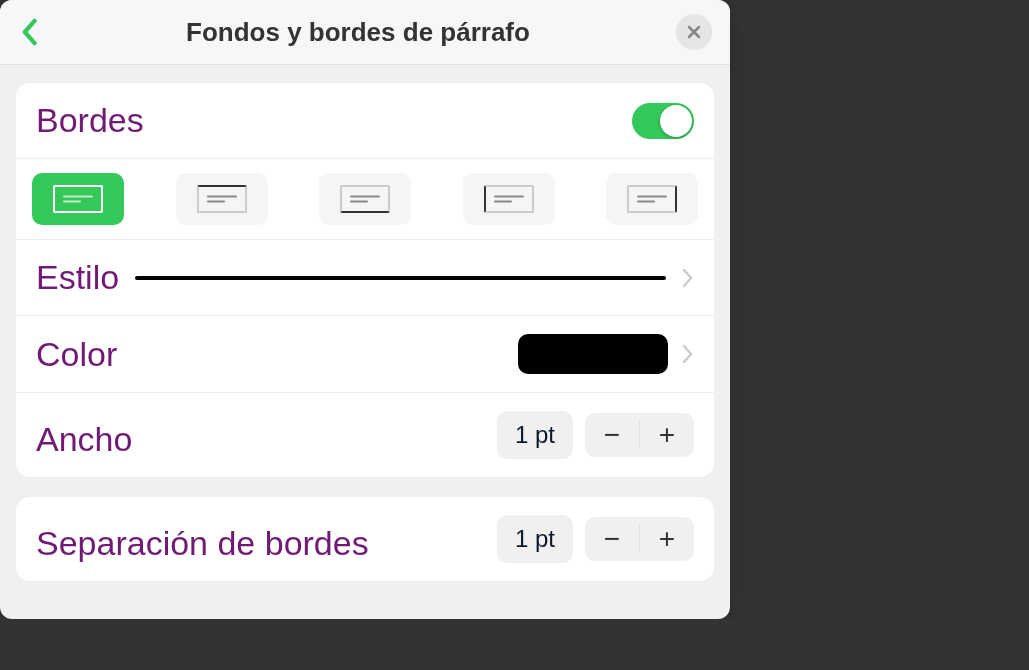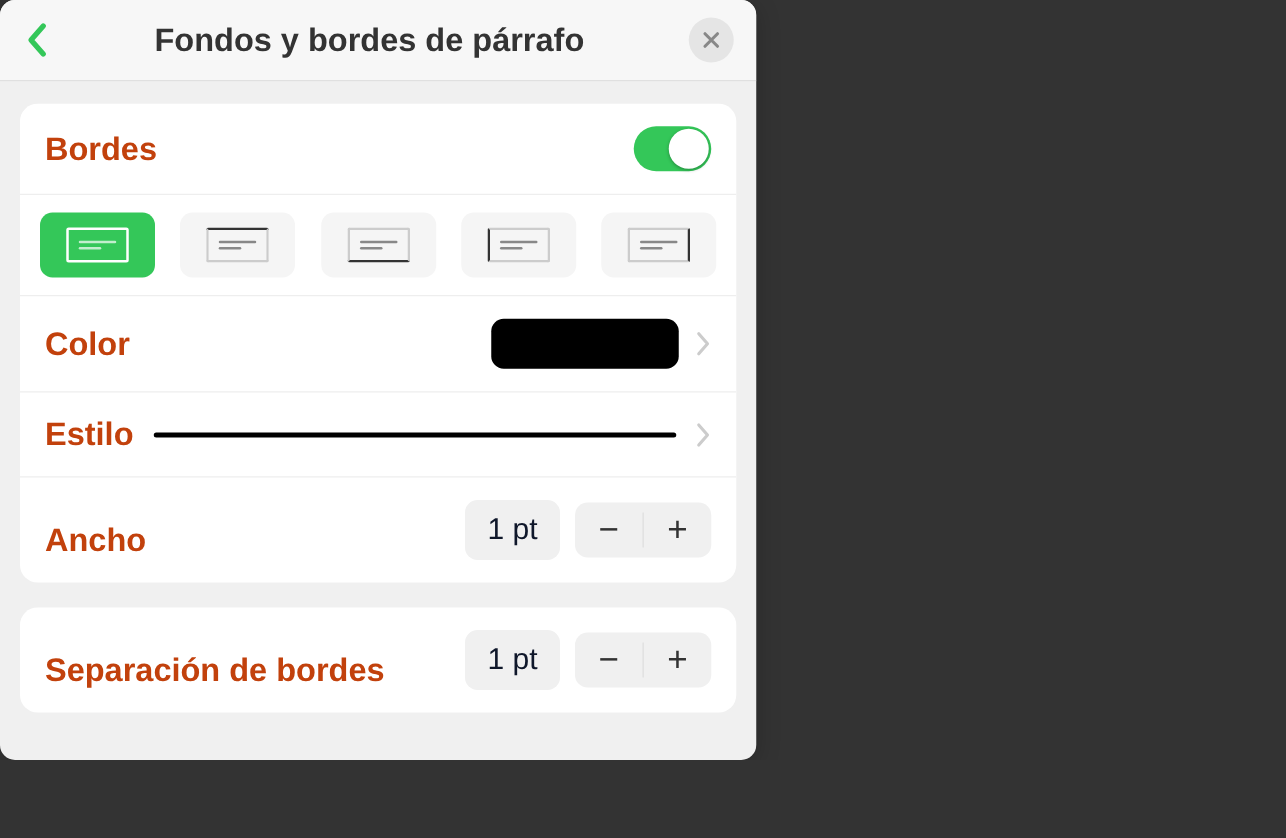--- a/index.html
+++ b/index.html
@@ -11,21 +11,21 @@
     
     body {
       background: #333;
       display: flex;
       justify-content: flex-start;
       align-items: flex-start;
       padding: 0;
     }
     
     .panel-container {
-      width: 605px;
+      width: 730px;
       background: #f0f0f0;
       border-radius: 12px;
       overflow: hidden;
       box-shadow: 0 4px 20px rgba(0,0,0,0.2);
     }
     
     .panel-header {
       display: flex;
       align-items: center;
       justify-content: space-between;
@@ -89,23 +89,22 @@
       padding: 18px 20px;
       border-bottom: 1px solid #eee;
     }
     
     .row:last-child {
       border-bottom: none;
       align-items: flex-end;
     }
     
     .row-label {
-      font-size: 26px;
-      color: #c2410c;
-      font-weight: bold;
+      font-size: 34px;
+      color: #701a75;
     }
     
     .toggle {
       width: 62px;
       height: 36px;
       background: #34c759;
       border-radius: 18px;
       position: relative;
       cursor: pointer;
     }
@@ -349,38 +348,38 @@
           <div class="border-icon">
             <div class="border-icon-lines">
               <div class="border-icon-line"></div>
               <div class="border-icon-line short"></div>
             </div>
           </div>
         </div>
       </div>
 
       <div class="row">
+        <div class="row-label">Estilo</div>
+        <div class="style-preview"></div>
+        <div class="chevron">
+          <svg viewBox="0 0 12 20" fill="none">
+            <path d="M2 2L9 10L2 18" stroke="currentColor" stroke-width="2.5" stroke-linecap="round" stroke-linejoin="round"></path>
+          </svg>
+        </div>
+      </div>
+
+      <div class="row">
         <div class="row-label">Color</div>
         <div class="row-right">
           <div class="color-swatch"></div>
           <div class="chevron">
             <svg viewBox="0 0 12 20" fill="none">
               <path d="M2 2L9 10L2 18" stroke="currentColor" stroke-width="2.5" stroke-linecap="round" stroke-linejoin="round"></path>
             </svg>
           </div>
-        </div>
-      </div>
-
-      <div class="row">
-        <div class="row-label">Estilo</div>
-        <div class="style-preview"></div>
-        <div class="chevron">
-          <svg viewBox="0 0 12 20" fill="none">
-            <path d="M2 2L9 10L2 18" stroke="currentColor" stroke-width="2.5" stroke-linecap="round" stroke-linejoin="round"></path>
-          </svg>
         </div>
       </div>
 
       <div class="row">
         <div class="row-label">Ancho</div>
         <div class="row-right">
           <div class="value-display">1 pt</div>
           <div class="stepper">
             <div class="stepper-btn">−</div>
             <div class="stepper-divider"></div>

